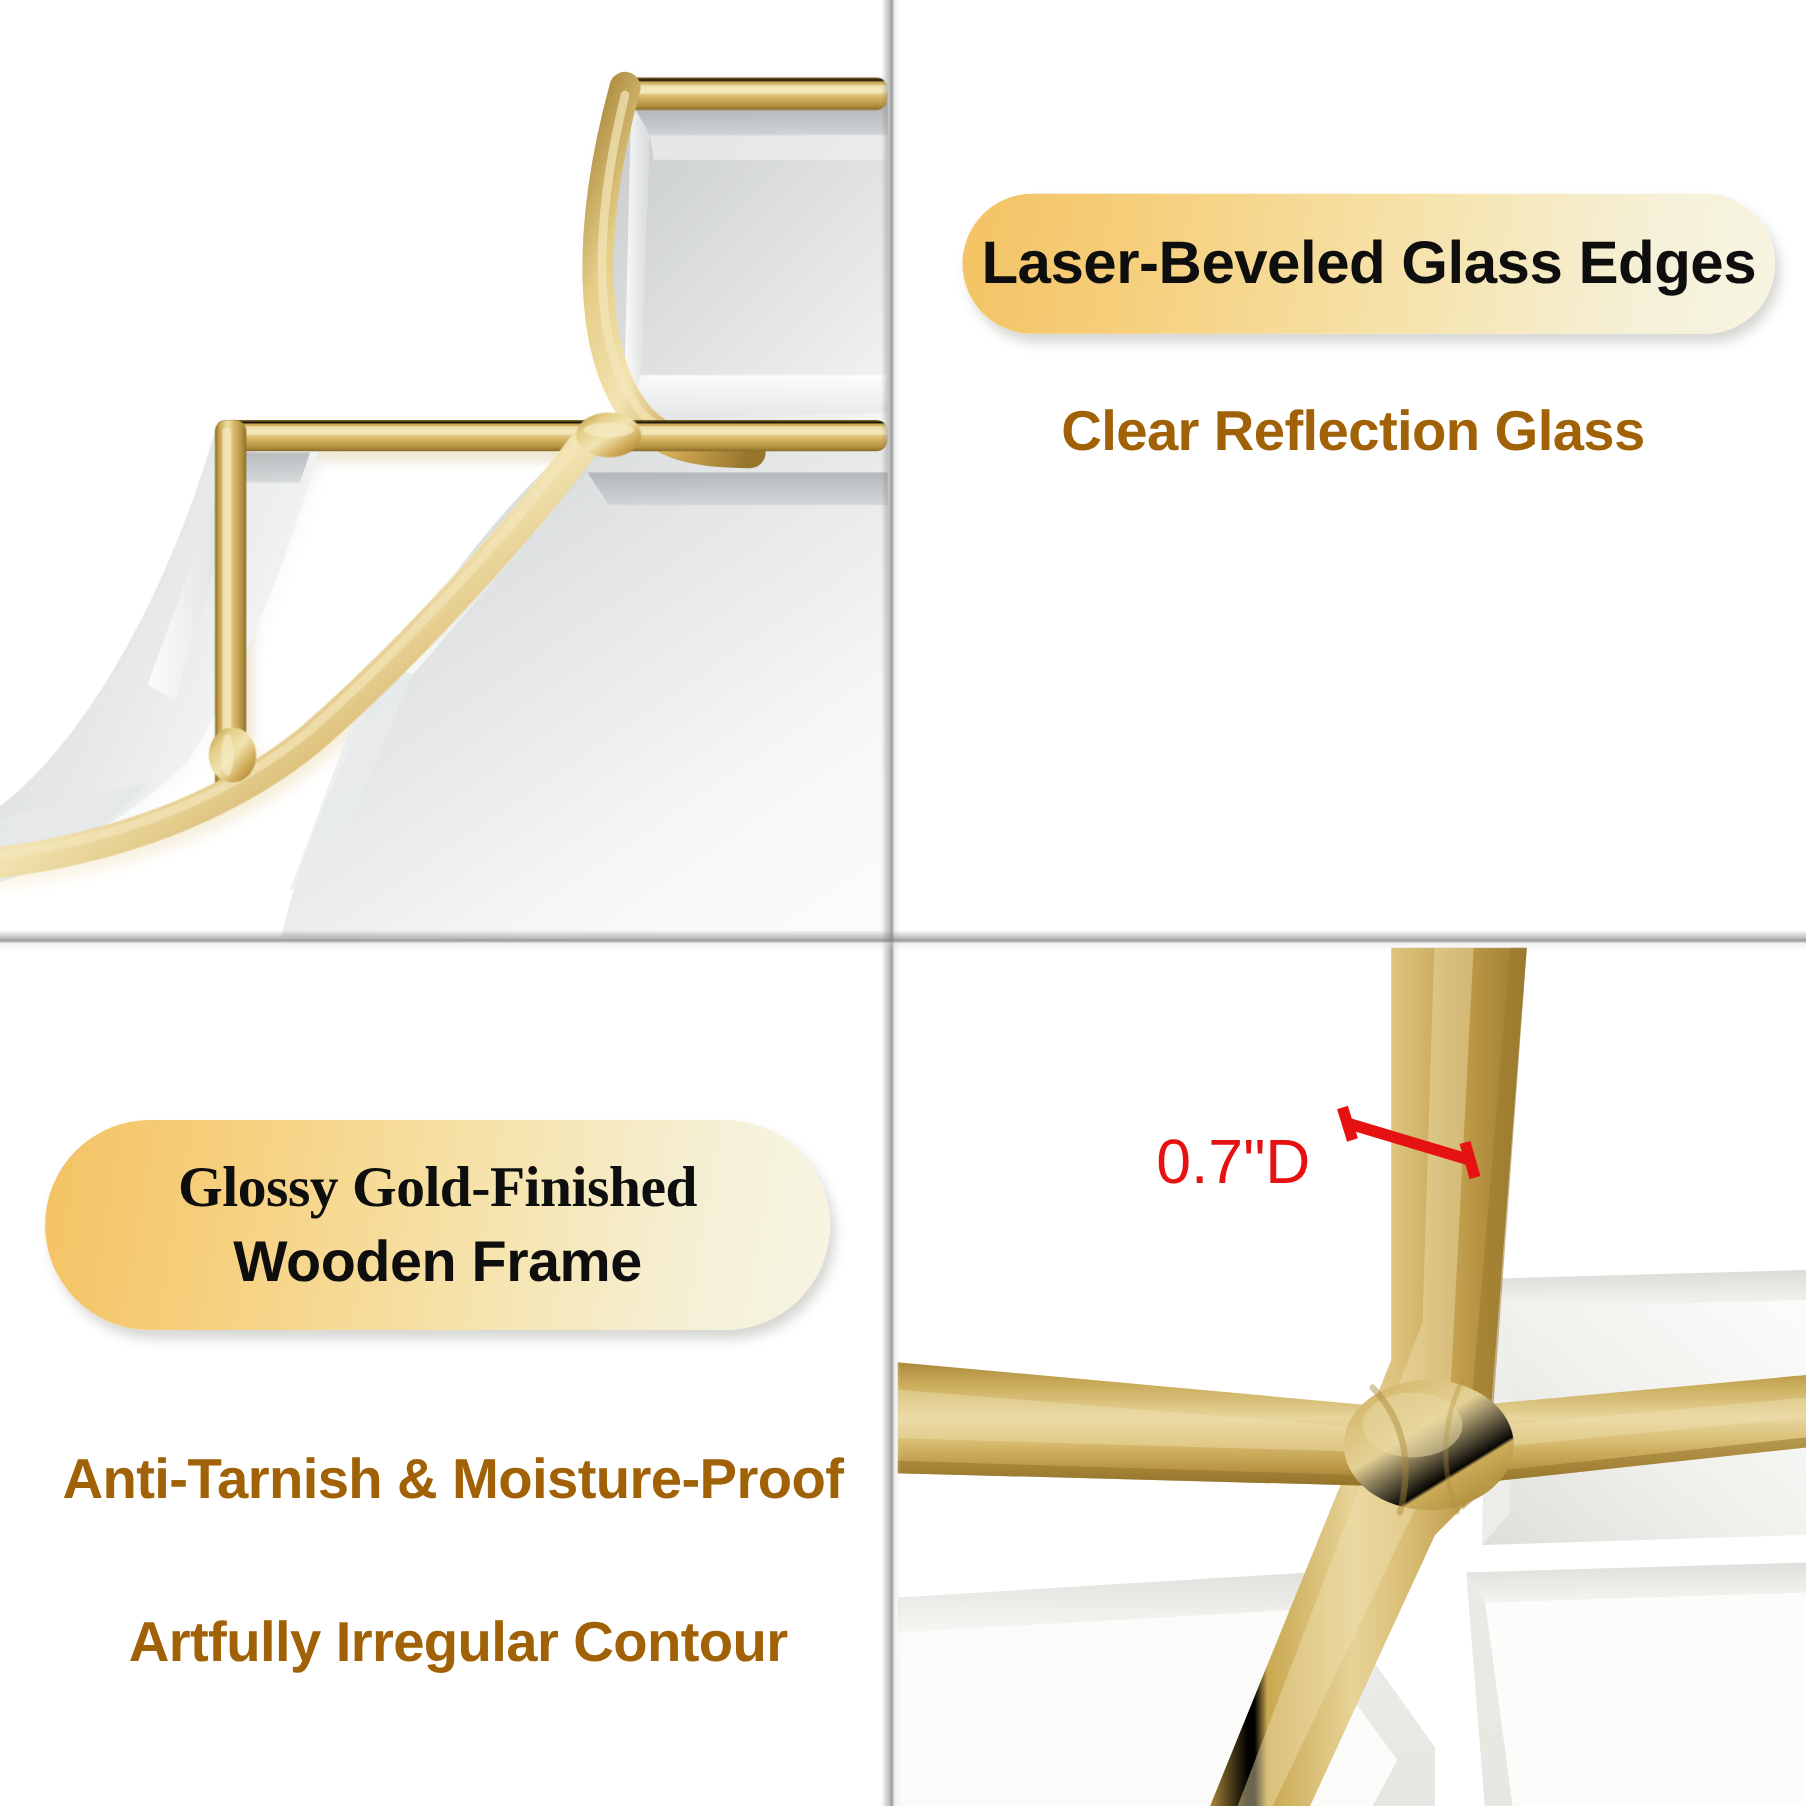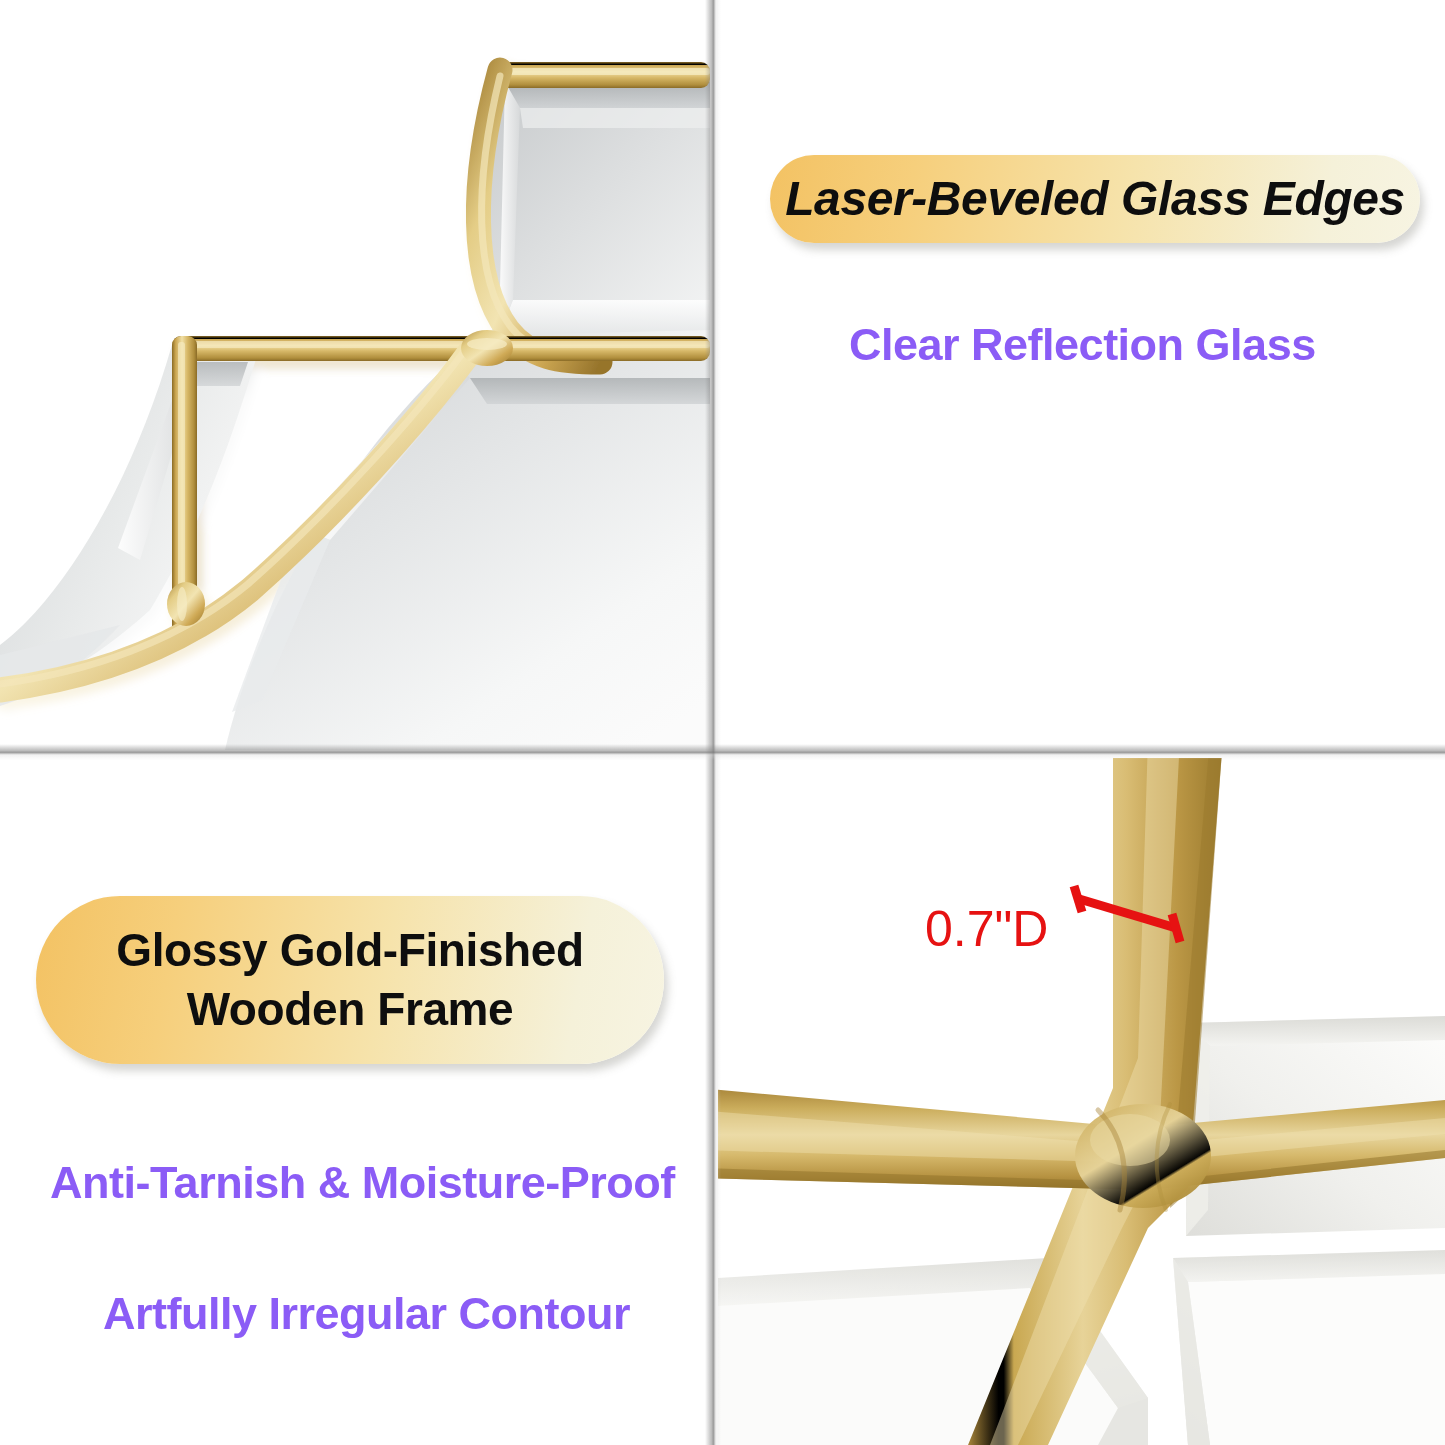--- a/index.html
+++ b/index.html
@@ -71,38 +71,37 @@
     color: #0e0e0e;
     font-weight: bold;
     letter-spacing: -0.4px;
     text-align: center;
     line-height: 1.02;
   }
   .badge-top {
     left: 770px;
     top: 155px;
     width: 650px;
-    height: 88px;
+    height: 112px;
     font-size: 48px;
-    font-style: italic;
   }
   .badge-bottom {
     left: 36px;
     top: 896px;
     width: 628px;
     height: 168px;
     font-size: 46px;
   }
   .badge-bottom .badge-line { display: block; }
-  .badge-bottom .badge-line:first-child { margin-bottom: 12px; }
+  .badge-bottom .badge-line:first-child { margin-bottom: 12px; font-family: Liberation Serif, serif; }
 
   
   .feature-line {
     position: absolute;
-    color: #8b5cf6;
+    color: #a16207;
     font-weight: bold;
     font-size: 45px;
     letter-spacing: -0.5px;
     white-space: nowrap;
   }
   .tr-line-1 { left: 849px; top: 319px; }
   .tr-line-2 { left: 790px; top: 455px; }
   .bl-line-1 { left: 50px;  top: 1157px; }
   .bl-line-2 { left: 103px; top: 1288px; }
 

